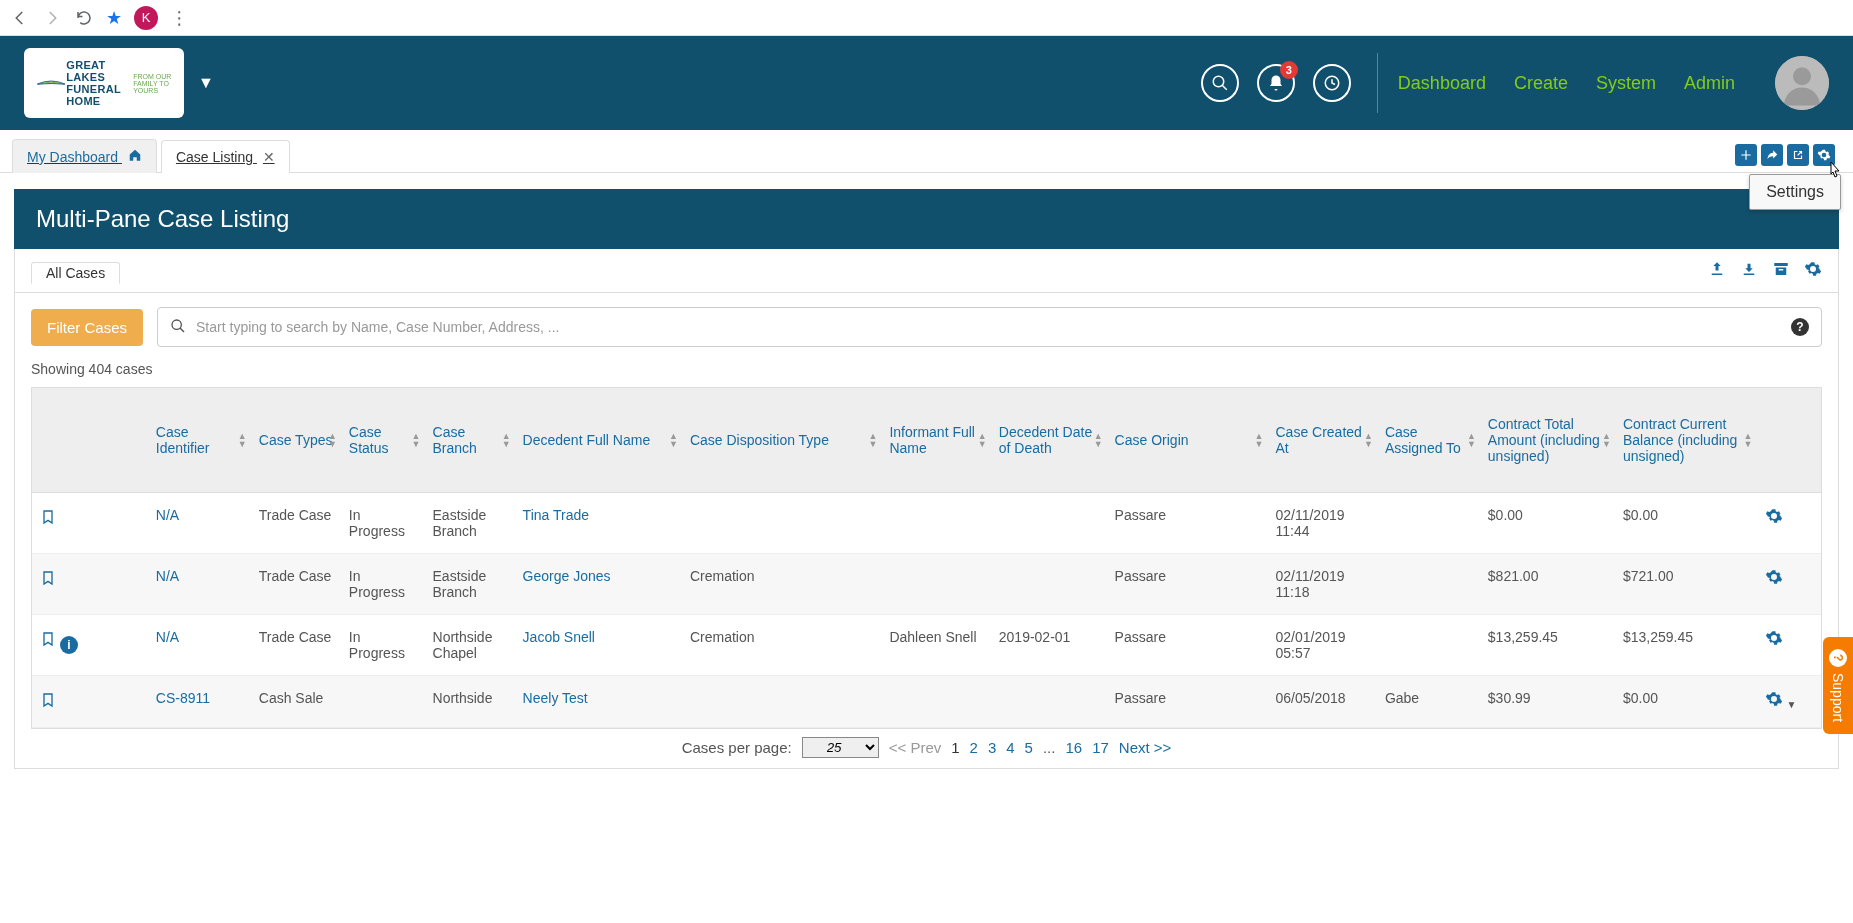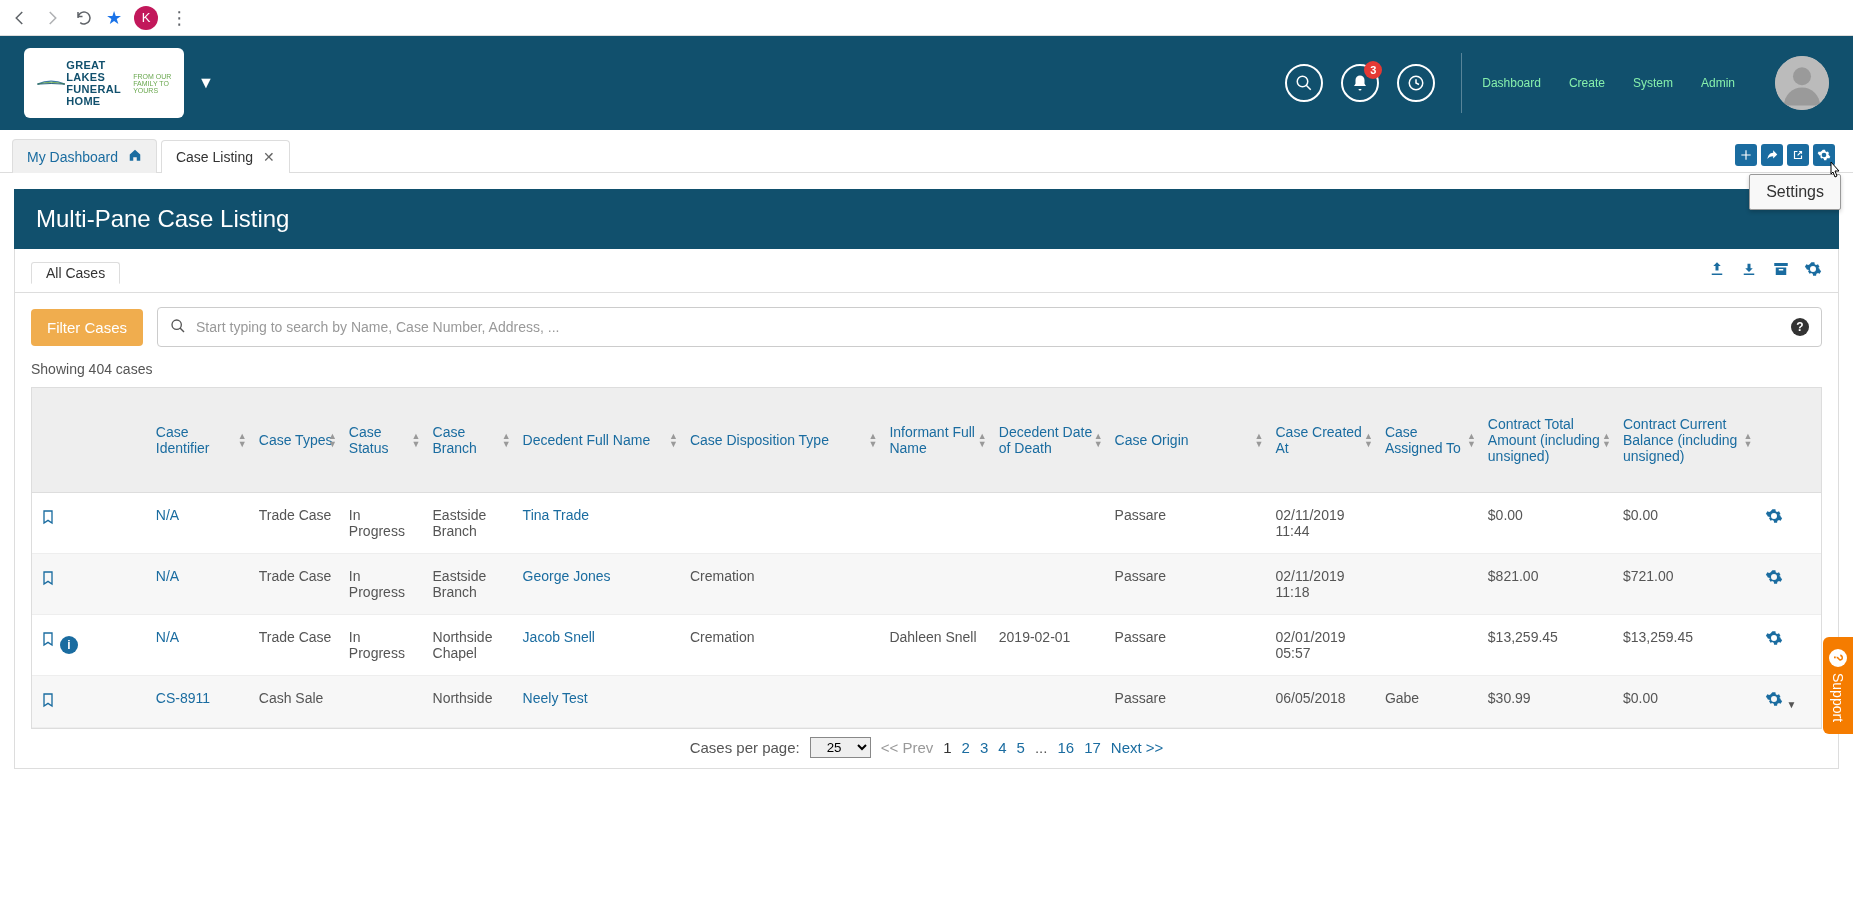--- a/index.html
+++ b/index.html
@@ -21,26 +21,26 @@
 .logo-line1 { font-size: 11px; color: #11506d; font-weight: 600; letter-spacing: 0.3px; }
 .logo-line2 { font-size: 7px; color: #6aa84f; }
 .logo-swoosh { width: 80px; height: 24px; position: relative; margin-bottom: 2px; }
 .logo-swoosh svg { width: 100%; height: 100%; }
 .chev-down { color: #fff; margin-left: 14px; font-size: 16px; }
 .header-spacer { flex: 1; }
 .hdr-circle { width: 38px; height: 38px; border: 2px solid #fff; border-radius: 50%; display: flex; align-items: center; justify-content: center; color: #fff; margin-right: 18px; position: relative; cursor: pointer; }
 .hdr-circle svg { width: 18px; height: 18px; fill: #fff; }
 .badge-red { position: absolute; top: -5px; right: -5px; background: #e53935; color: #fff; border-radius: 50%; width: 18px; height: 18px; font-size: 11px; display: flex; align-items: center; justify-content: center; font-weight: 600; }
 .hdr-divider { width: 1px; height: 60px; background: rgba(255,255,255,0.3); margin: 0 20px 0 8px; }
-.nav-link { color: #86efac; font-size: 12px; margin-right: 28px; cursor: pointer; }
+.nav-link { color: #84cc16; font-size: 18px; margin-right: 28px; cursor: pointer; }
 .user-avatar { width: 54px; height: 54px; border-radius: 50%; background: #bbb; margin-left: 12px; overflow: hidden; display: flex; align-items: center; justify-content: center; }
 .user-avatar svg { width: 100%; height: 100%; }
 
 
-.tabstrip { display: flex; align-items: center; padding: 8px 12px 0 12px; border-bottom: 1px solid #ddd; }
+.tabstrip { display: flex; align-items: center; padding: 8px 12px 0 12px; border-bottom: 1px solid #ddd; text-decoration: underline; }
 .tab { padding: 8px 14px; border: 1px solid #ddd; border-bottom: none; border-radius: 4px 4px 0 0; margin-right: 4px; background: #fff; position: relative; top: 1px; cursor: pointer; }
 .tab.inactive { background: #f0f0f0; }
 .tab a { color: #1a6ca0; text-decoration: none; }
 .tab .close { margin-left: 6px; color: #666; cursor: pointer; }
 .tab .home-ic { margin-left: 6px; color: #1a6ca0; }
 .tabstrip-spacer { flex: 1; }
 .tab-actions { display: flex; gap: 4px; padding-right: 6px; position: relative; }
 .tab-act-btn { width: 22px; height: 22px; background: #1a6ca0; border-radius: 3px; display: flex; align-items: center; justify-content: center; color: #fff; cursor: pointer; }
 .tab-act-btn svg { width: 14px; height: 14px; fill: #fff; }
 .tooltip { position: absolute; top: 30px; right: 0; background: #f8f8f8; border: 1px solid #999; padding: 8px 16px; font-size: 16px; color: #333; border-radius: 2px; box-shadow: 0 2px 4px rgba(0,0,0,0.2); z-index: 10; }
@@ -75,21 +75,21 @@
 td { padding: 14px 8px; border-bottom: 1px solid #eee; vertical-align: top; color: #555; font-size: 14px; }
 td a { color: #1a6ca0; text-decoration: none; }
 tr.alt td { background: #f7f7f7; }
 .bm-ic { width: 16px; height: 20px; }
 .bm-ic svg { width: 16px; height: 20px; fill: none; stroke: #1a6ca0; stroke-width: 2; }
 .info-ic { width: 18px; height: 18px; display: inline-flex; align-items: center; justify-content: center; background: #1a6ca0; color: #fff; border-radius: 50%; font-size: 12px; font-weight: bold; margin-left: 4px; }
 .gear-ic svg { width: 18px; height: 18px; fill: #1a6ca0; }
 .caret-down { font-size: 10px; color: #555; margin-left: 4px; }
 
 .pager { display: flex; align-items: center; justify-content: center; gap: 10px; padding: 8px 16px 0 16px; font-size: 15px; color: #555; }
-.pager select { border: 1px solid #888; padding: 1px 12px; }
+.pager select { border: 1px solid #888; padding: 1px 20px; font-style: italic; }
 .pager a { color: #1a6ca0; text-decoration: none; }
 .pager .disabled { color: #999; }
 
 
 .support-tab { position: fixed; right: 0; top: 69%; background: #f57c00; color: #fff; writing-mode: vertical-rl; padding: 12px 6px; border-radius: 6px 0 0 6px; font-size: 14px; display: flex; align-items: center; gap: 6px; cursor: pointer; }
 .support-tab .qm { background: #fff; color: #f57c00; border-radius: 50%; width: 18px; height: 18px; display: inline-flex; align-items: center; justify-content: center; font-size: 12px; font-weight: bold; transform: rotate(0deg); }
 
 
 .vscroll { position: absolute; right: 0; top: 0; width: 14px; height: 100px; background: #ccc; border: 1px solid #bbb; }
 

